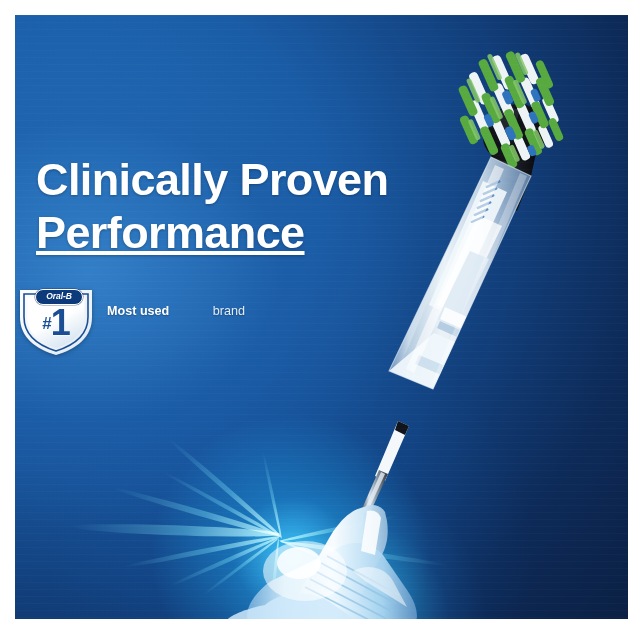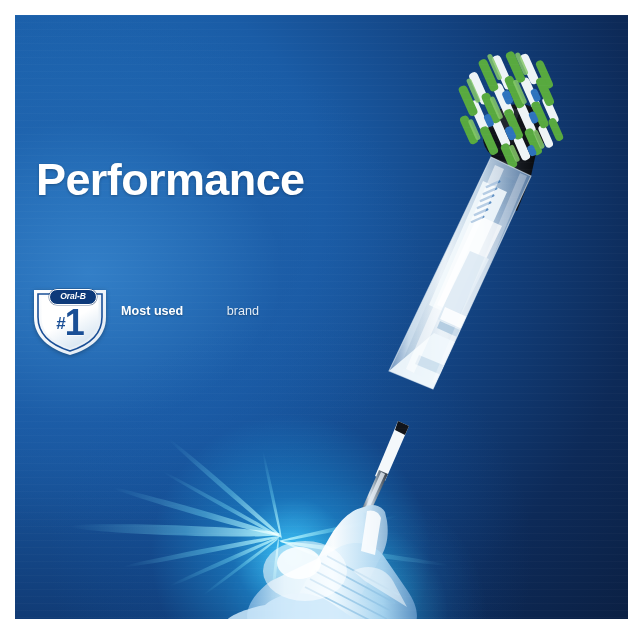--- a/index.html
+++ b/index.html
@@ -23,24 +23,24 @@
     background:repeating-linear-gradient(to bottom, rgba(255,255,255,0.018) 0px, rgba(255,255,255,0.018) 1px, rgba(0,0,0,0) 1px, rgba(0,0,0,0) 7px);
     pointer-events:none;}
 
   
   .headline{
     position:absolute;left:21px;top:139px;width:420px;
     color:#ffffff;font-weight:bold;font-size:45px;line-height:1.17;
     letter-spacing:-0.6px;
     text-shadow:0 1px 3px rgba(0,0,0,.28);
   }
-  .headline .l2{display:block;}
-
-  
-  .badge-row{position:absolute;left:14px;top:268px;width:260px;height:75px;}
+  .headline .l2{display:block;text-decoration:underline;}
+
+  
+  .badge-row{position:absolute;left:0;top:268px;width:260px;height:75px;}
 
   .shield{position:absolute;left:0px;top:0px;width:82px;height:74px;}
   .shield svg{display:block;width:82px;height:74px;filter:drop-shadow(0 1px 2px rgba(0,0,0,.3));}
 
   .oralb-pill{
     position:absolute;left:20px;top:5.5px;width:46px;height:14px;
     background:#0d3a7a;border:1.2px solid #ffffff;border-radius:9px;
     display:flex;align-items:center;justify-content:center;
     box-shadow:0 0 0 .6px rgba(10,40,90,.55);
   }
@@ -268,20 +268,21 @@
         <path d="M352,496 C358,494 364,497 366,503 L360,540 L346,536 Z" fill="#ffffff" opacity=".85"></path>
         <path d="M338,556 C352,548 370,552 378,566 L392,592 L350,566 Z" fill="#ffffff" opacity=".5"></path>
         <ellipse cx="290" cy="556" rx="42" ry="30" fill="#ffffff" opacity=".55"></ellipse>
         <ellipse cx="284" cy="548" rx="22" ry="16" fill="#ffffff" opacity=".85"></ellipse>
       </g>
     </svg>
 
     <div class="bands"></div>
 
     <div class="headline">
+      <span class="l1">Clinically Proven</span>
       <span class="l2">Performance</span>
     </div>
 
     <div class="badge-row">
 
       <div class="shield">
         <svg viewBox="0 0 82 74" aria-hidden="true">
           <defs>
             <linearGradient id="gShieldOuter" x1="0" y1="0" x2="1" y2="1">
               <stop offset="0%" stop-color="#ffffff"></stop>

